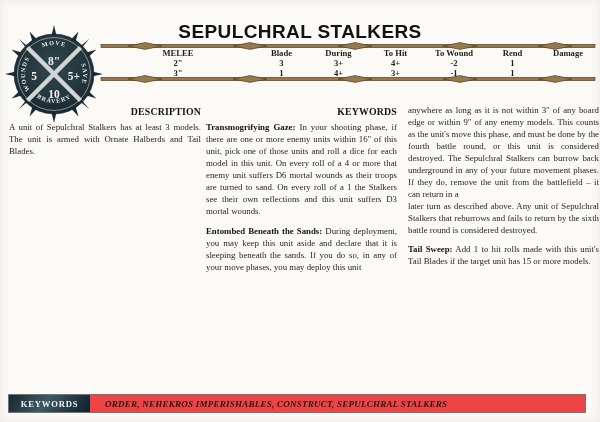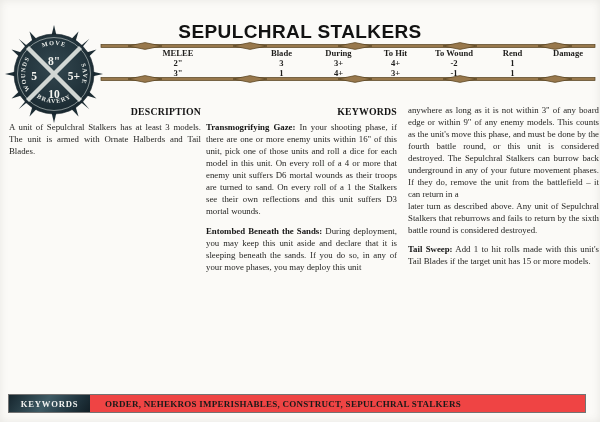--- a/index.html
+++ b/index.html
@@ -46,20 +46,21 @@
   }
   .kw-label {
     width:81px; flex:0 0 81px; display:flex; align-items:center; justify-content:center;
     background:linear-gradient(125deg,#16262e 0%,#3e5a64 45%,#223741 75%,#121f26 100%);
     color:#f2f3f1; font-weight:bold; font-size:8.6px; letter-spacing:0.8px;
   }
   .kw-text {
     flex:1; display:flex; align-items:center; padding-left:15px;
     font-weight:bold; font-size:9px; letter-spacing:0.25px; color:#1a1a18;
     white-space:nowrap;
+    font-style:italic;
   }
 </style>
 </head>
 <body>
 
 <div class="sheet">
 
   <div class="title">SEPULCHRAL STALKERS</div>
 
   <svg class="stat-circle" viewBox="0 0 100 100">

